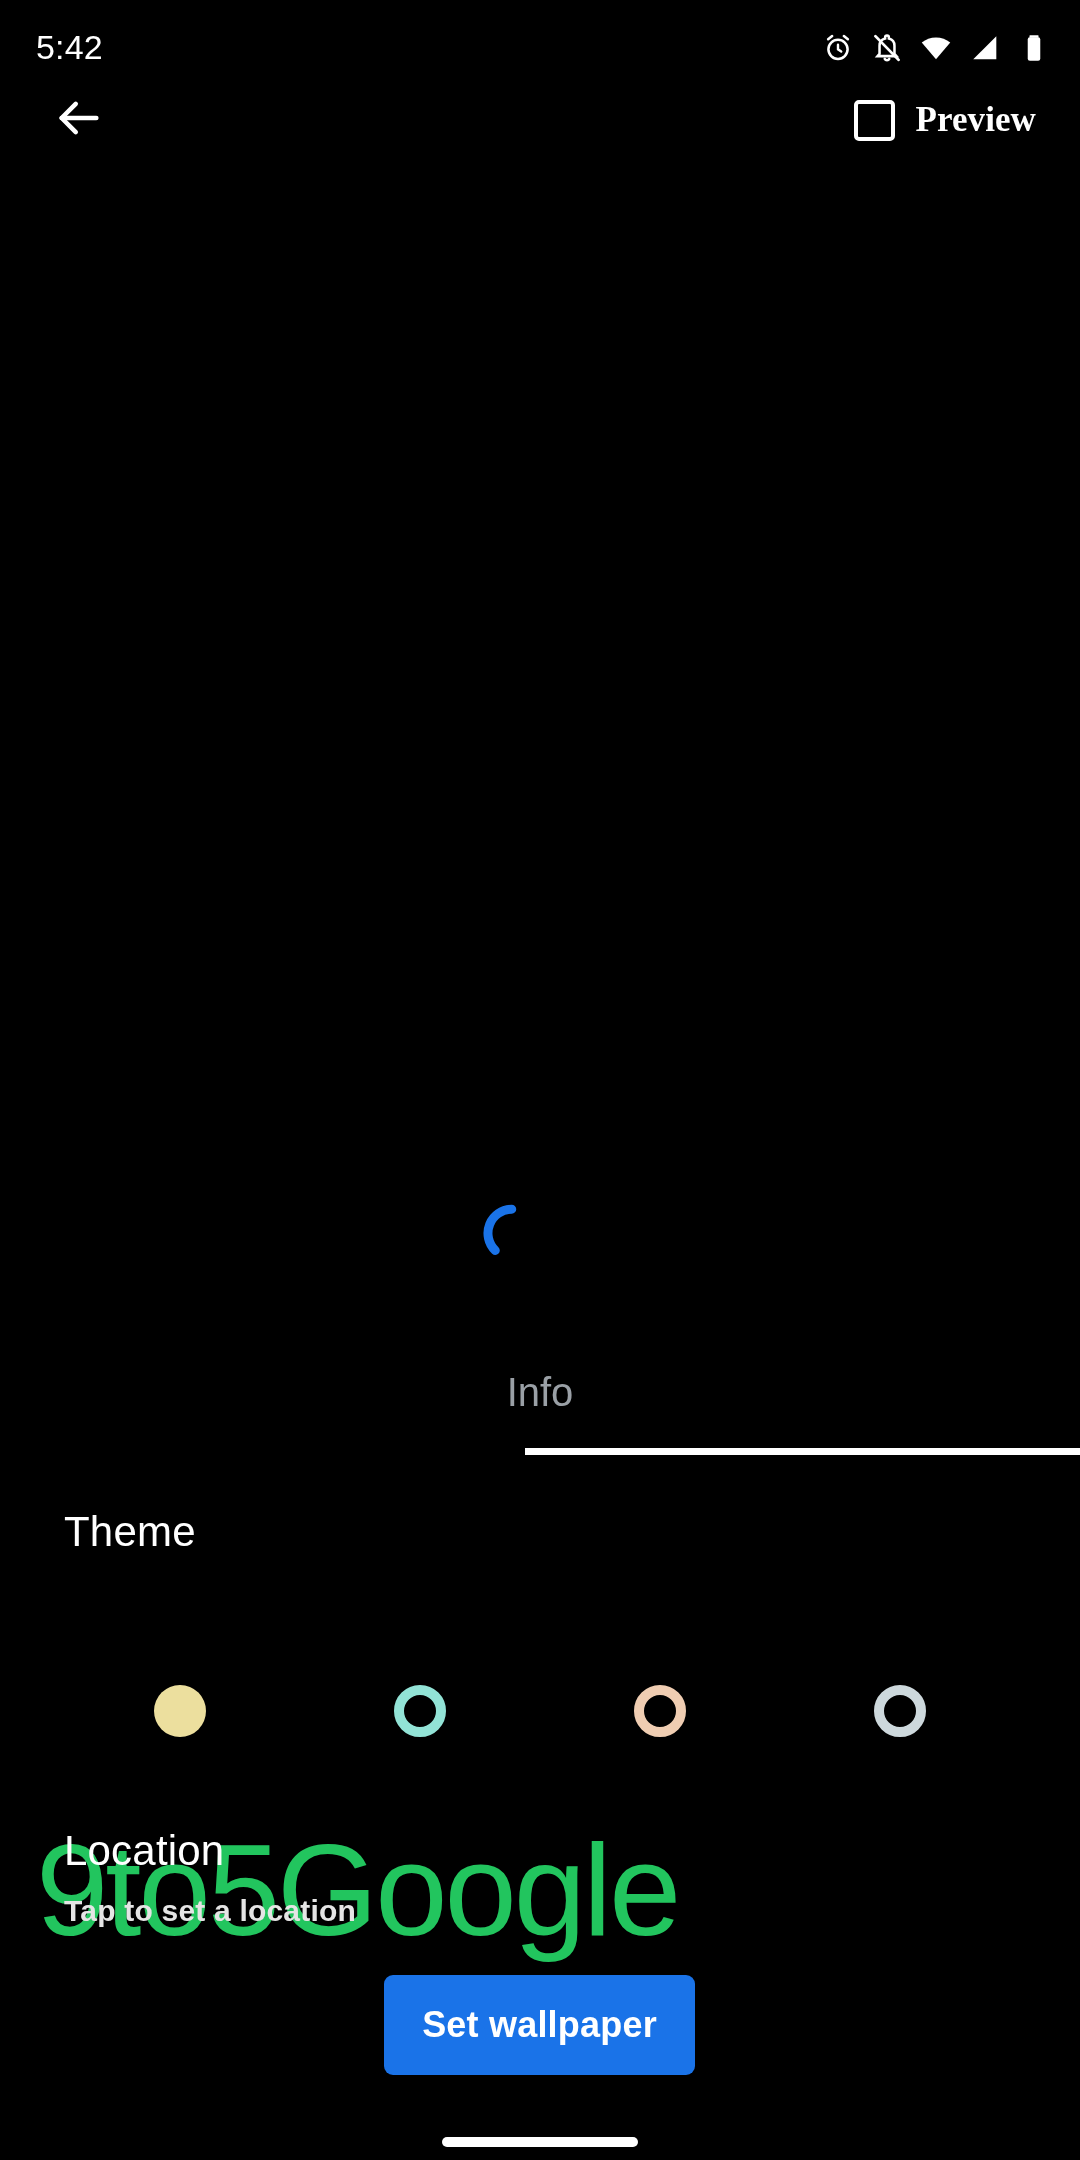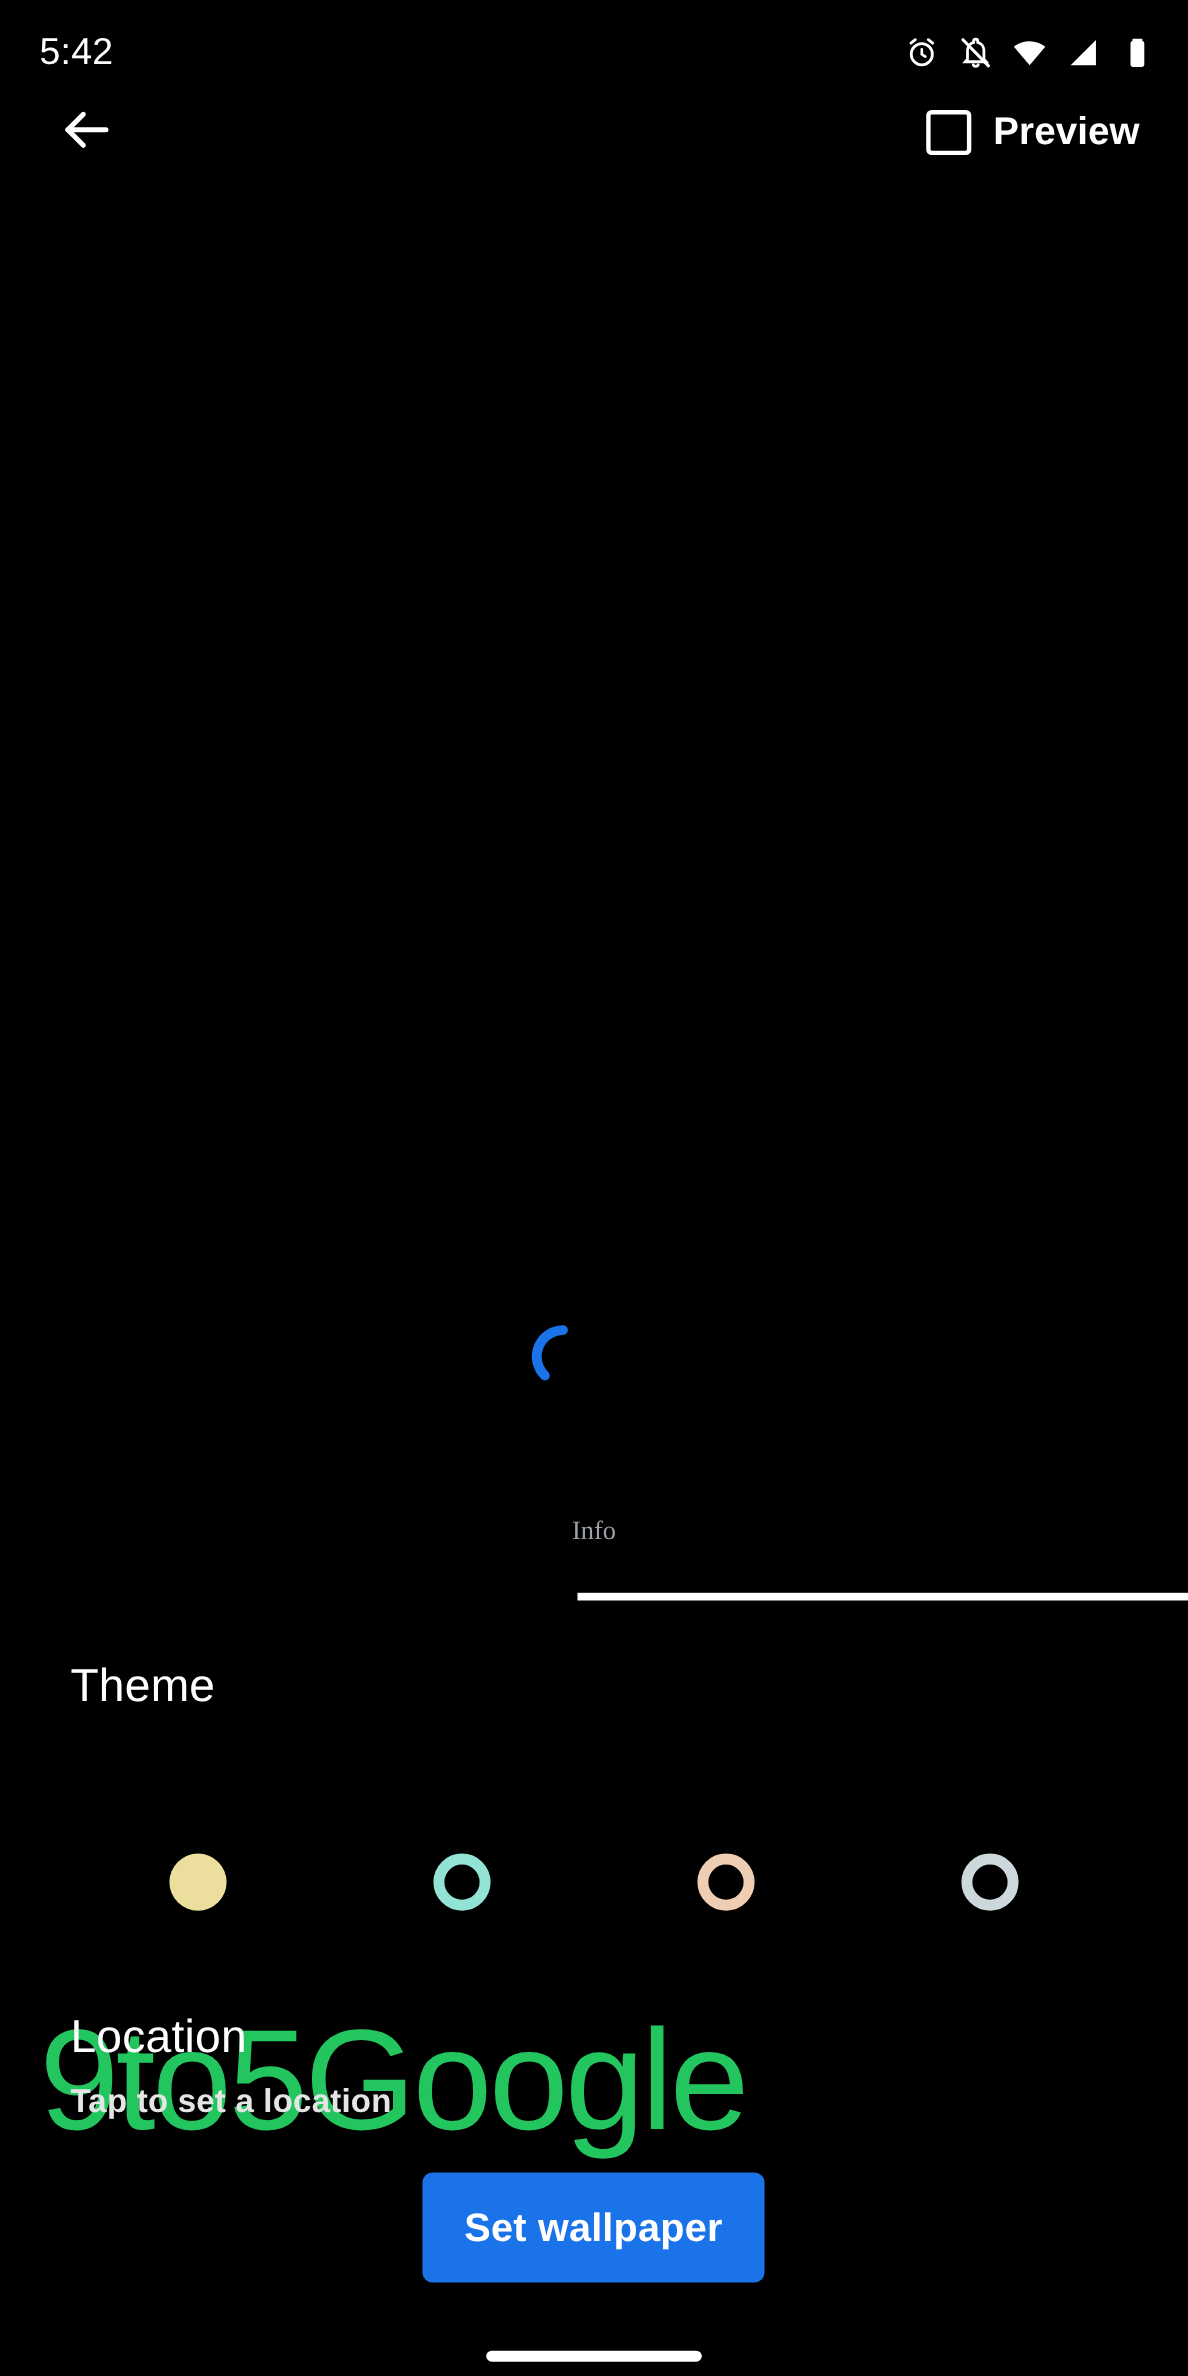--- a/index.html
+++ b/index.html
@@ -49,20 +49,21 @@
   #app-bar {
     position: absolute;
     top: 64px; left: 0;
     width: 1080px;
     height: 112px;
     display: flex;
     align-items: center;
     justify-content: space-between;
     padding: 0 30px 0 42px;
     box-sizing: border-box;
+    font-family: Liberation Serif, serif;
   }
   #back-button {
     width: 74px; height: 74px;
     display: flex; align-items: center; justify-content: center;
     cursor: pointer;
   }
   #preview-toggle {
     display: flex;
     align-items: center;
     gap: 20px;
@@ -104,25 +105,24 @@
     top: 1336px; left: 0;
     width: 1080px;
     height: 120px;
     display: flex;
   }
   .tab {
     flex: 1 1 0;
     display: flex;
     align-items: center;
     justify-content: center;
-    font-size: 24px;
+    font-size: 40px;
     cursor: pointer;
     position: relative;
     height: 112px;
-    font-family: Liberation Serif, serif;
   }
   .tab.inactive { color: #9aa0a6; }
   .tab.active { color: #ffffff; }
   #tab-indicator {
     position: absolute;
     left: 525px;
     top: 1448px;
     width: 555px;
     height: 7px;
     background: #ffffff;

